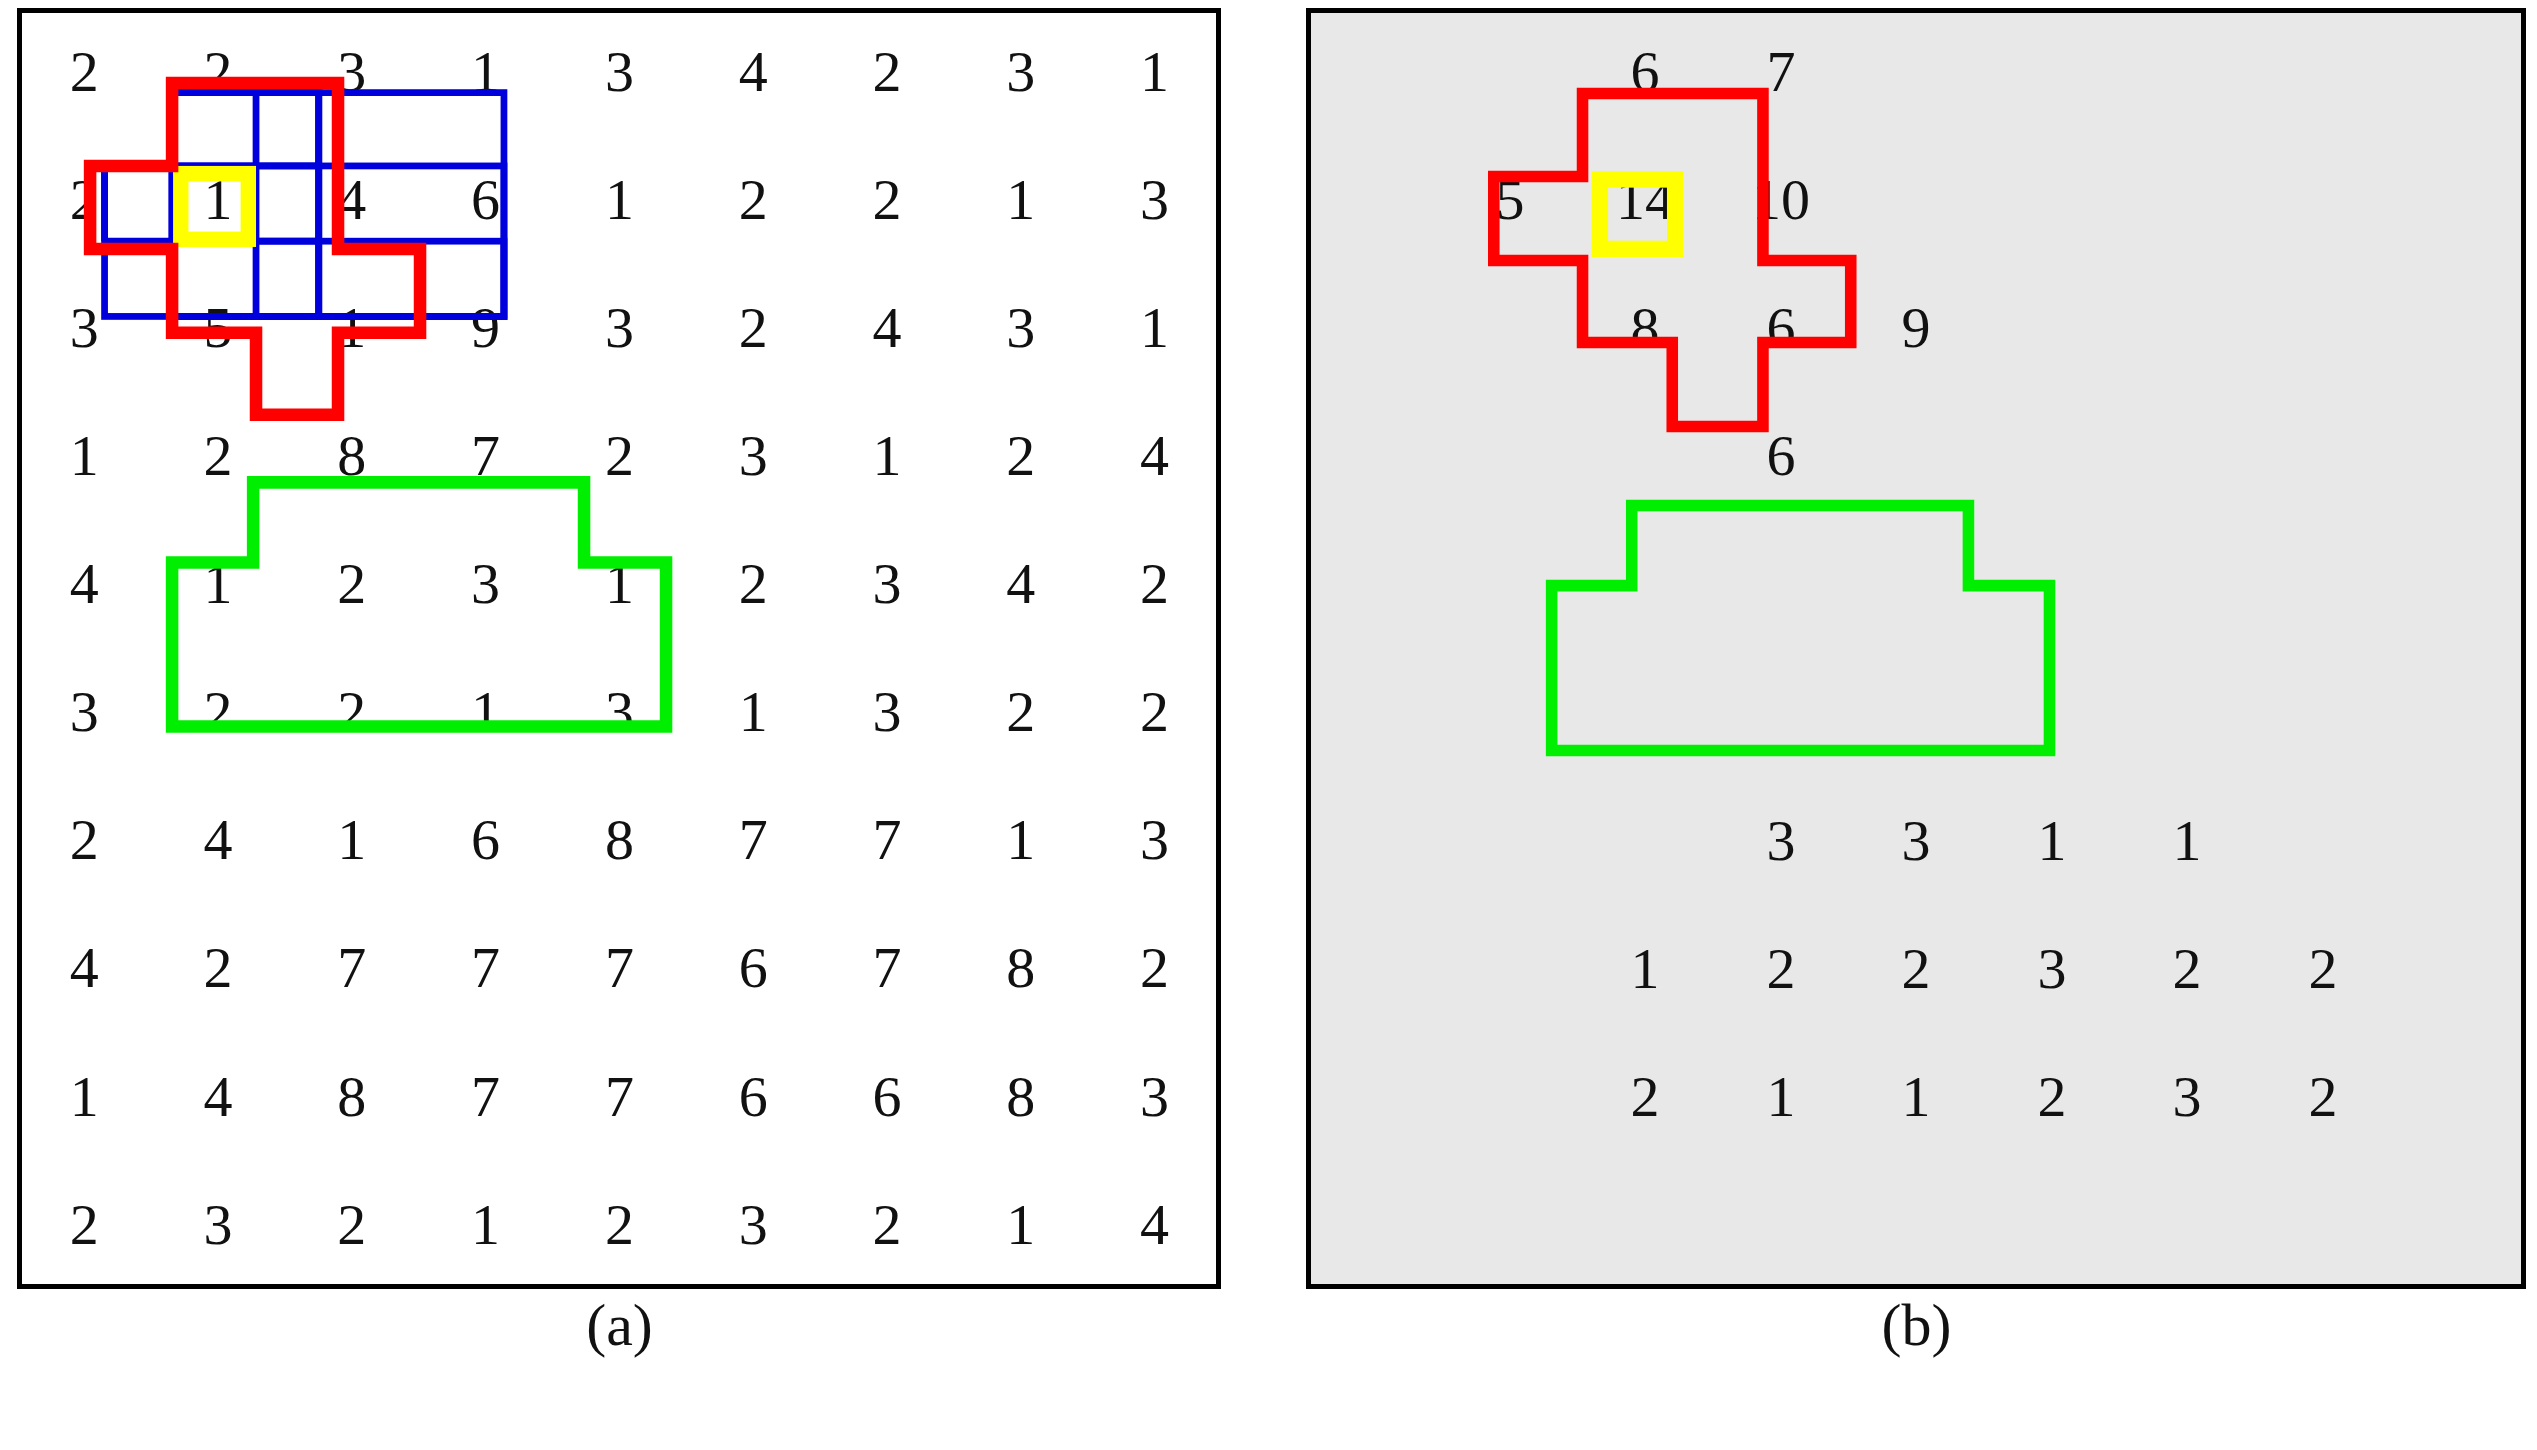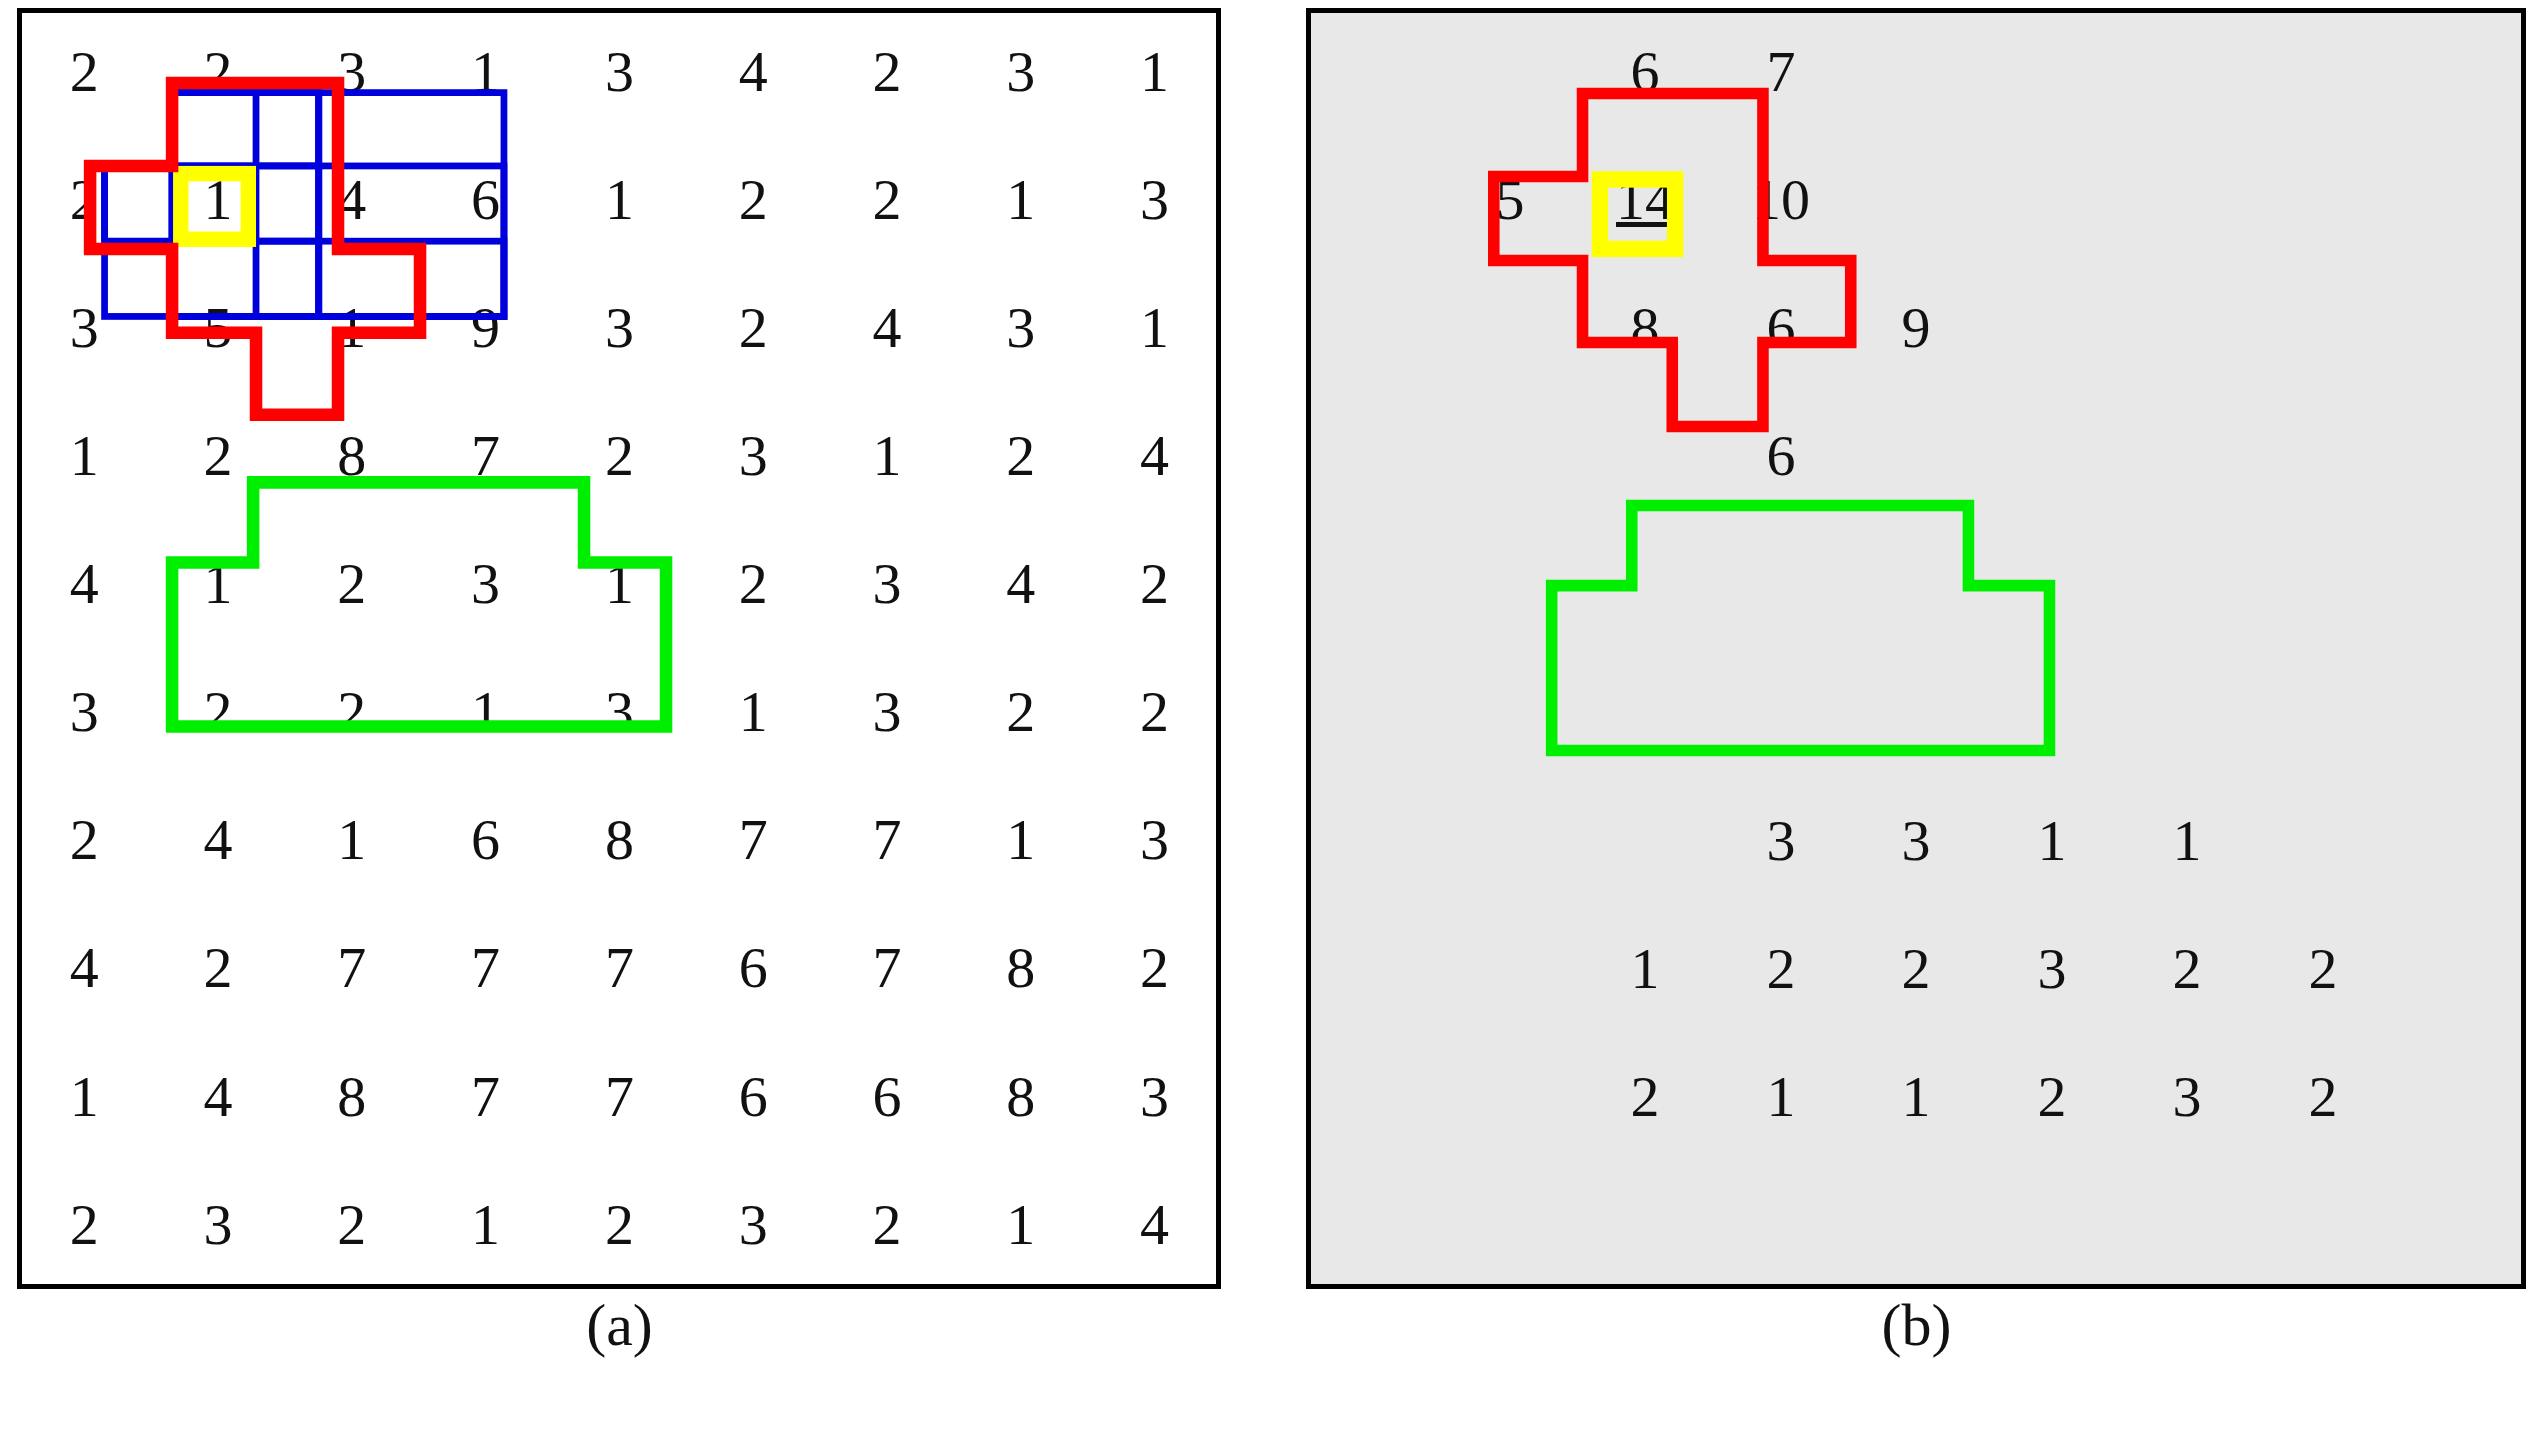--- a/index.html
+++ b/index.html
@@ -196,21 +196,21 @@
         <div class="cell">4</div>
       </div>
   </div>
 
   <div class="panel" id="panel-b">
     <div class="panel-frame"></div>
     <div id="bnums">
         <div class="bnum" style="left: 1645px; top: 72px;">6</div>
         <div class="bnum" style="left: 1781px; top: 72px;">7</div>
         <div class="bnum" style="left: 1510px; top: 200px;">5</div>
-        <div class="bnum wide" style="left: 1645px; top: 200px; text-decoration: underline;">14</div>
+        <div class="bnum wide" style="left: 1645px; top: 200px;">14</div>
         <div class="bnum wide" style="left: 1781px; top: 200px;">10</div>
         <div class="bnum" style="left: 1645px; top: 328px;">8</div>
         <div class="bnum" style="left: 1781px; top: 328px;">6</div>
         <div class="bnum" style="left: 1916px; top: 328px;">9</div>
         <div class="bnum" style="left: 1781px; top: 456px;">6</div>
         <div class="bnum" style="left: 1781px; top: 841px;">3</div>
         <div class="bnum" style="left: 1916px; top: 841px;">3</div>
         <div class="bnum" style="left: 2052px; top: 841px;">1</div>
         <div class="bnum" style="left: 2187px; top: 841px;">1</div>
         <div class="bnum" style="left: 1645px; top: 969px;">1</div>

